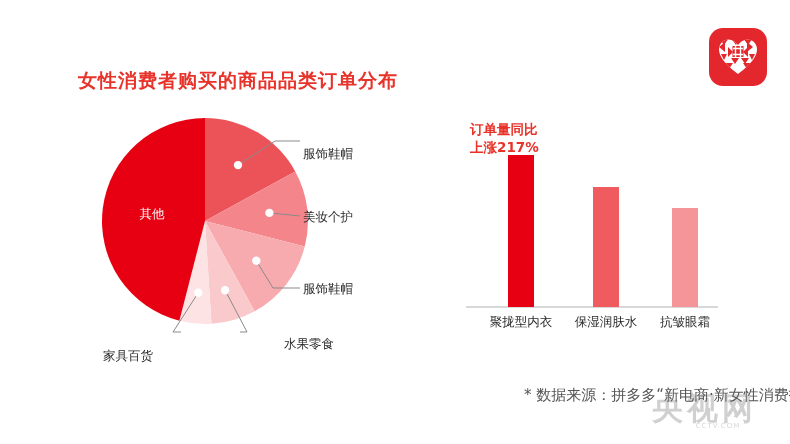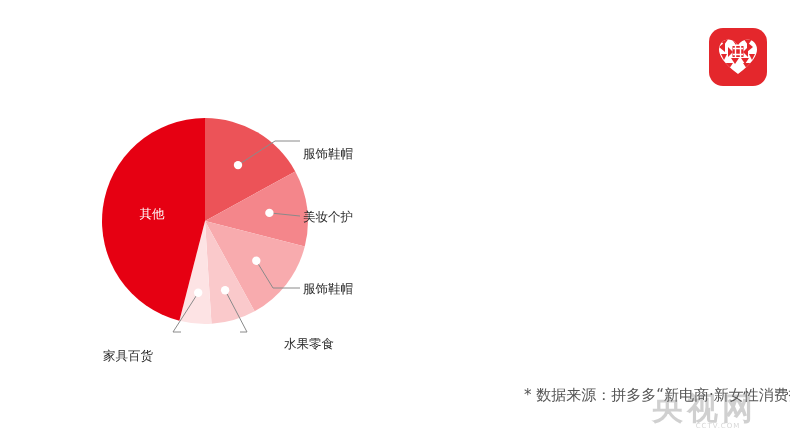--- a/index.html
+++ b/index.html
@@ -73,20 +73,21 @@
   #wm-sub {
     font-size:7px; color:#777; letter-spacing:1px;
     white-space:nowrap; margin-top:-2px;text-align:center;
   }
 </style>
 </head>
 <body>
 
 <div id="stage">
 
+  <div id="title">女性消费者购买的商品品类订单分布</div>
 
   <div id="logo">
     <svg width="42" height="42" viewBox="0 0 42 42">
       <defs>
         <clipPath id="heartclip">
           <path d="M21 38 C6 27 2 19 2 13.5 C2 7.5 6.5 3.5 11.5 3.5 C15.2 3.5 18.6 5.6 21 9 C23.4 5.6 26.8 3.5 30.5 3.5 C35.5 3.5 40 7.5 40 13.5 C40 19 36 27 21 38 Z"></path>
         </clipPath>
       </defs>
       <g clip-path="url(#heartclip)">
         <rect x="0" y="0" width="42" height="42" fill="#ffffff"></rect>
@@ -143,20 +144,42 @@
       <text id="pie-center-label" x="56.9" y="110.3" fill="#ffffff" font-size="12.5" font-family="DejaVu Sans, Liberation Sans, sans-serif" text-anchor="middle">其他</text>
     </svg>
 
     <div class="pie-label-text" style="left:208px; top:26px;margin-top:12px;">服饰鞋帽</div>
     <div class="pie-label-text" style="left:208px; top:101px;">美妆个护</div>
     <div class="pie-label-text" style="left:208px; top:173px;">服饰鞋帽</div>
     <div class="pie-label-text" style="left:148px; top:228px;margin-left:41px;">水果零食</div>
     <div class="pie-label-text" style="left:8px; top:240px;">家具百货</div>
   </div>
 
+  <div id="bar-wrap">
+    <div id="annot">
+      <div>订单量同比</div>
+      <div>上涨217%</div>
+    </div>
+
+    <div id="axis"></div>
+
+    <div class="bar-col" id="col0" style="left:48px; width:26px; height:152px;">
+      <div class="bar-rect" id="rect0" style="height: 152px; background: rgb(230, 0, 18);"></div>
+    </div>
+    <div class="bar-col" id="col1" style="left:133px; width:26px; height:152px;">
+      <div class="bar-rect" id="rect1" style="height: 120.1px; background: rgb(239, 91, 95);"></div>
+    </div>
+    <div class="bar-col" id="col2" style="left:212px; width:26px; height:152px;">
+      <div class="bar-rect" id="rect2" style="height: 98.8px; background: rgb(245, 149, 153);"></div>
+    </div>
+
+    <div class="bar-name" style="left:14px; width:94px;">聚拢型内衣</div>
+    <div class="bar-name" style="left:99px; width:94px;">保湿润肤水</div>
+    <div class="bar-name" style="left:181px; width:88px;">抗皱眼霜</div>
+  </div>
 
   <div id="footer">* 数据来源：拼多多“新电商·新女性消费报告”</div>
 
   <div id="watermark">
     <div id="wm-main">央视网</div>
     <div id="wm-sub">CCTV.COM</div>
   </div>
 
 </div>
 

